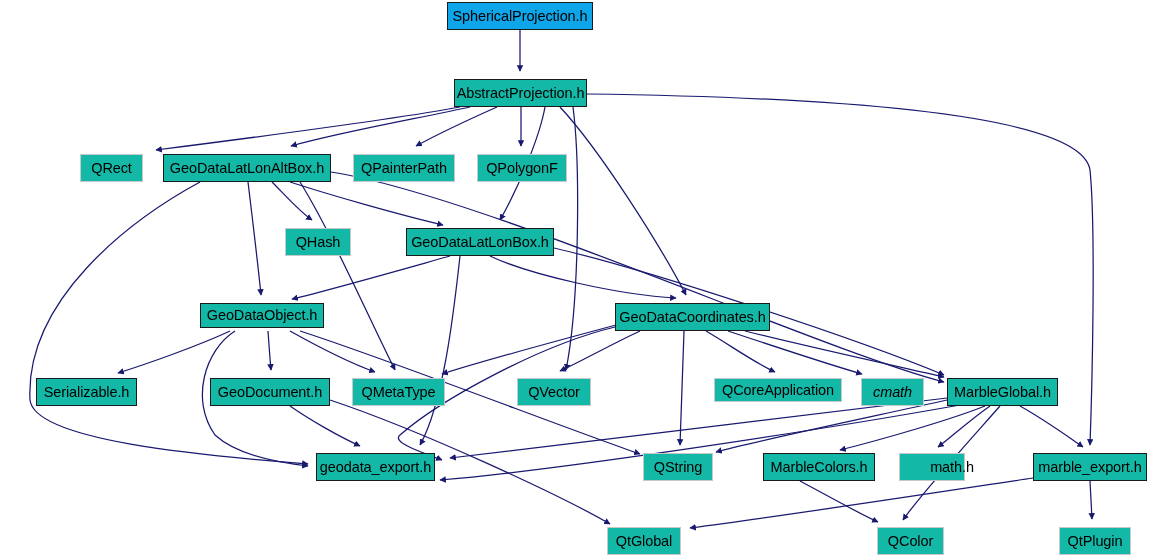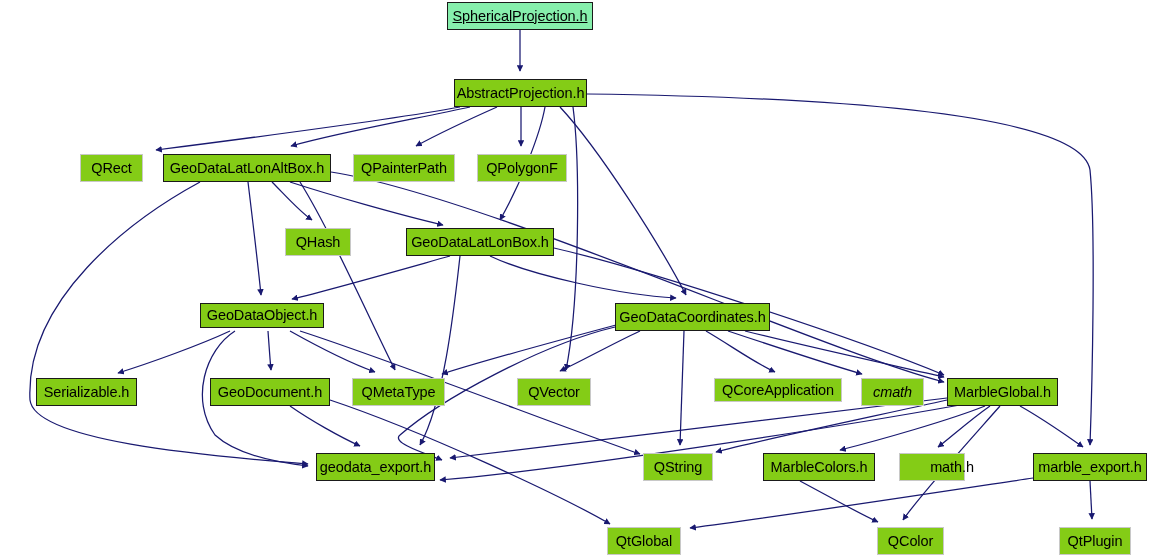--- a/index.html
+++ b/index.html
@@ -23,36 +23,35 @@
     top: 0;
     width: 1157px;
     height: 560px;
   }
   .node {
     position: absolute;
     box-sizing: border-box;
     display: flex;
     align-items: center;
     justify-content: center;
-    background: #84cc16;
+    background: #14b8a6;
     border: 1px solid #c8c8c8;
     font-size: 14.5px;
     line-height: 1;
     color: #000000;
     white-space: nowrap;
     letter-spacing: -0.1px;
     z-index: 5;
   }
   .node.strong {
     border: 1.6px solid #1a1a1a;
   }
   .node.root {
-    background: #86efac;
+    background: #0ea5e9;
     border: 1.6px solid #1a1a1a;
-    text-decoration: underline;
   }
   .node-label {
     padding: 0 7px;
   }
 </style>
 </head>
 <body>
 
 <div id="graph-root">
   <svg id="edge-layer" viewBox="0 0 1157 560" width="1157" height="560" xmlns="http://www.w3.org/2000/svg">

